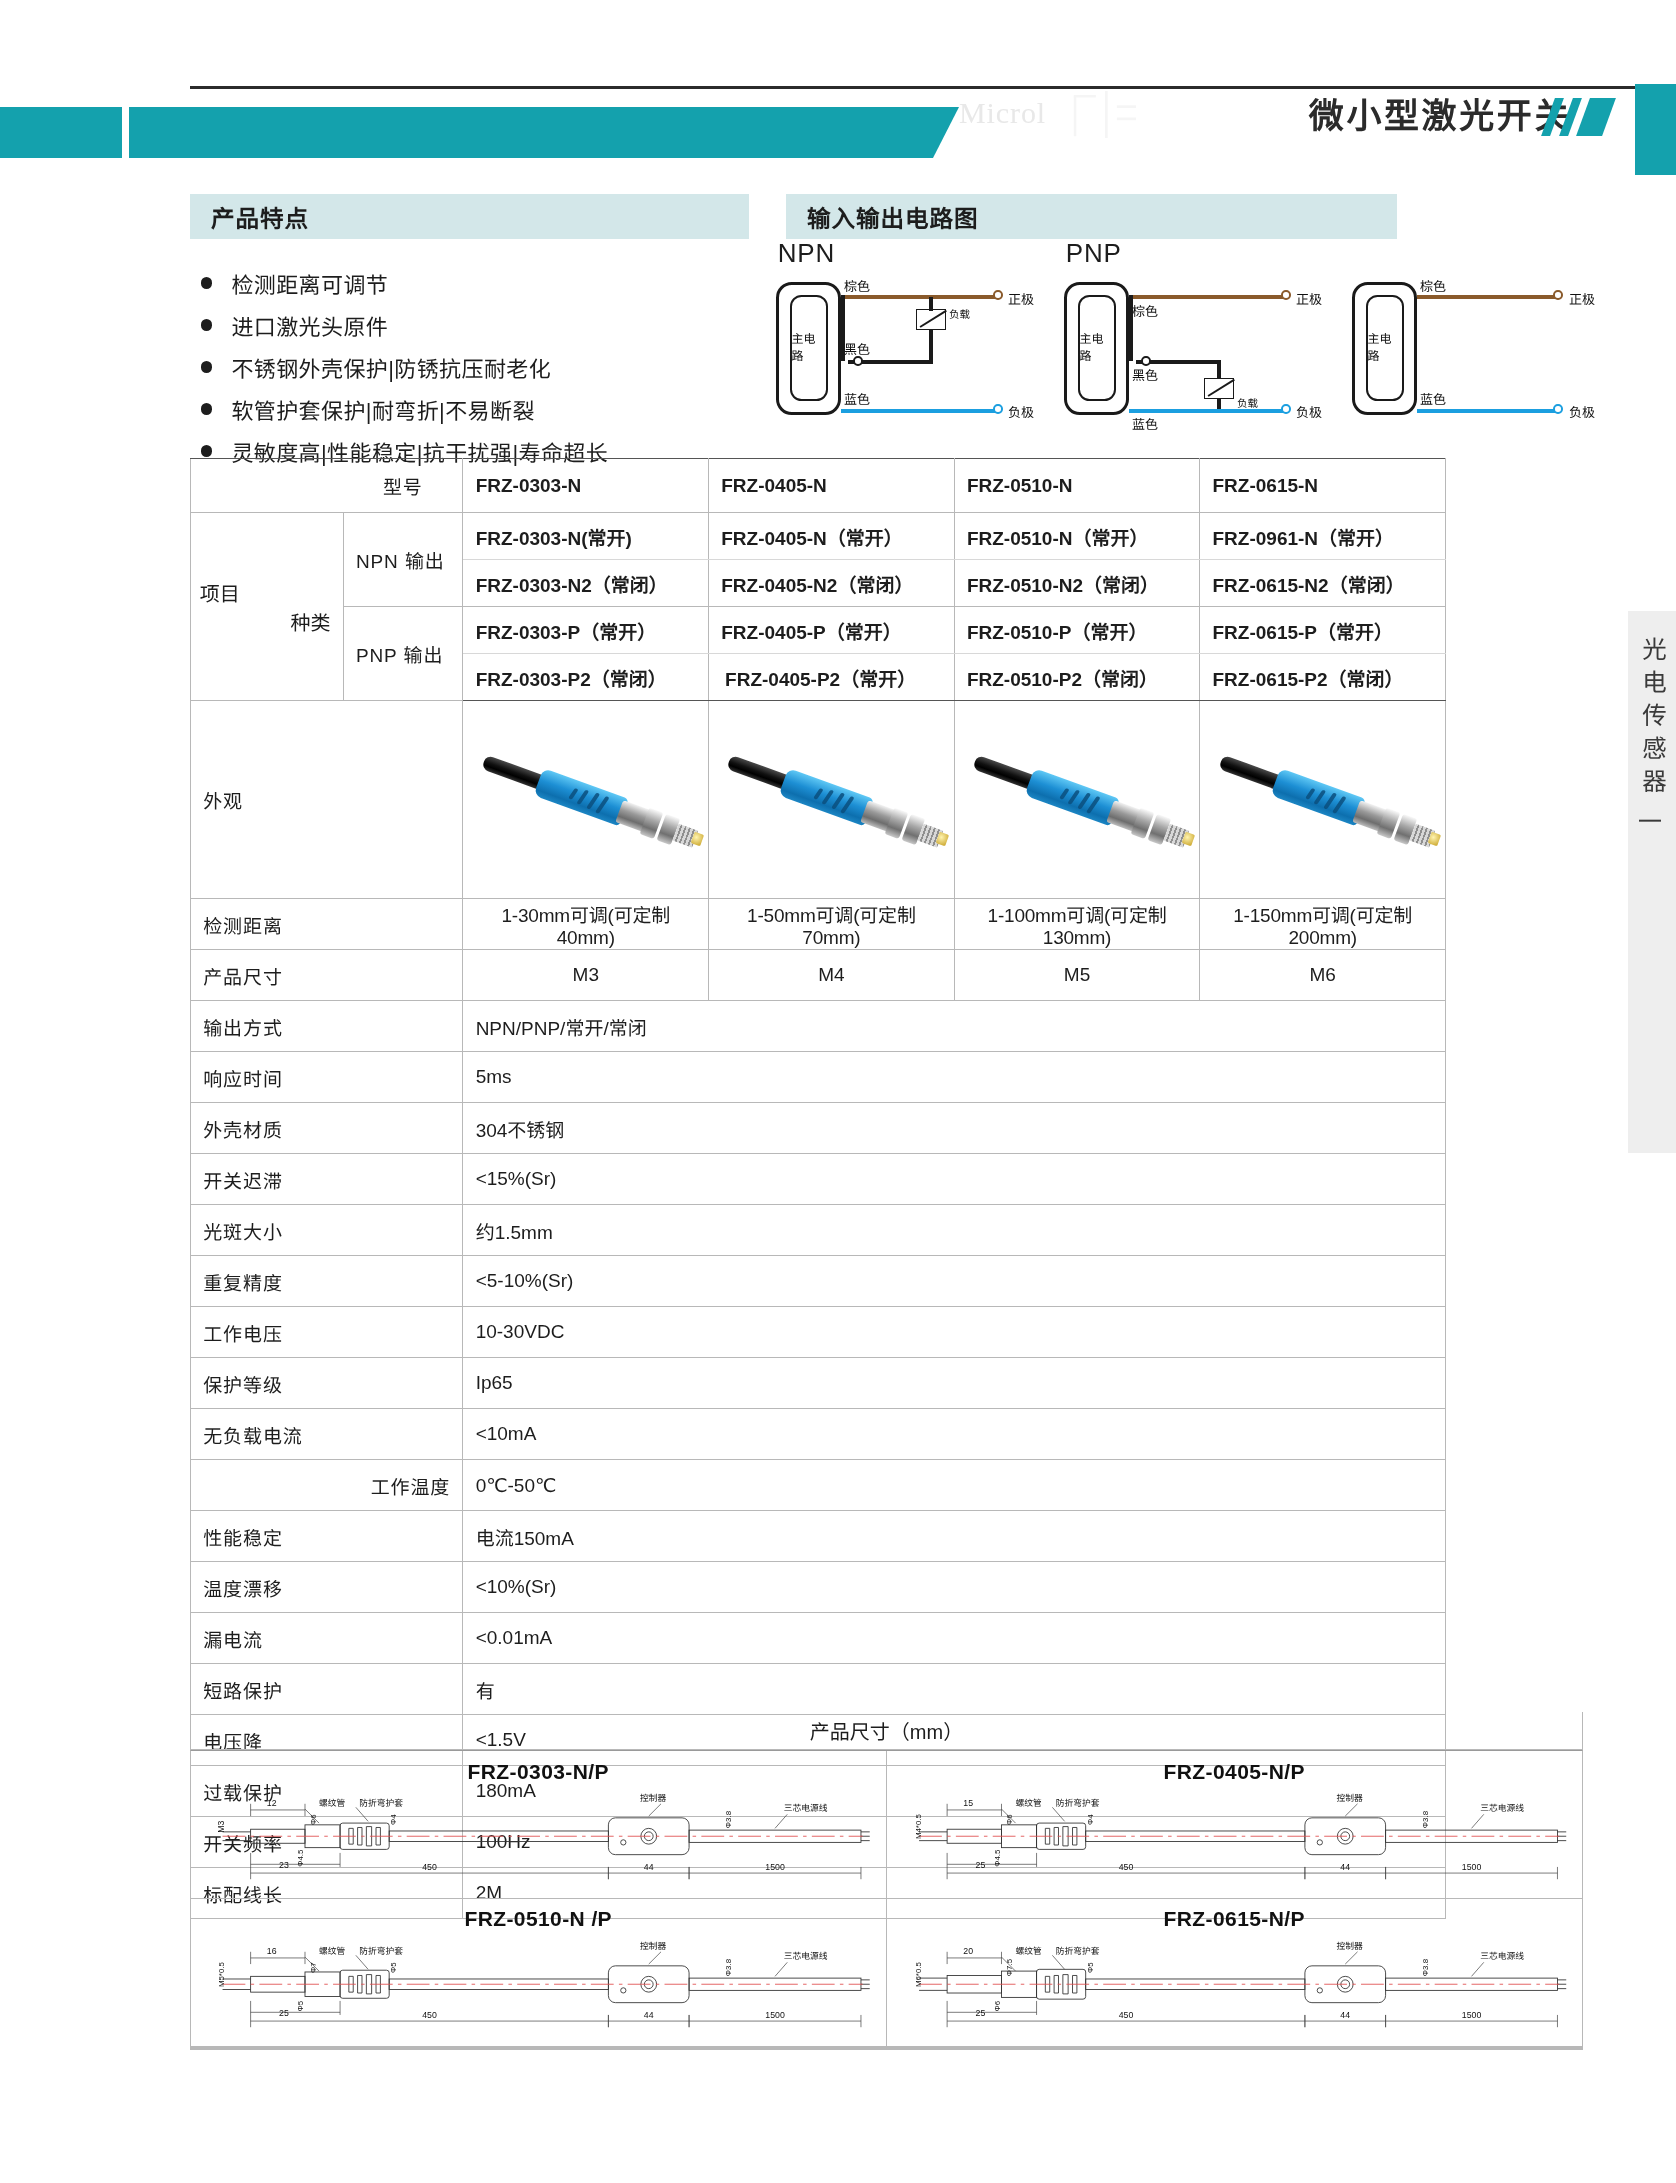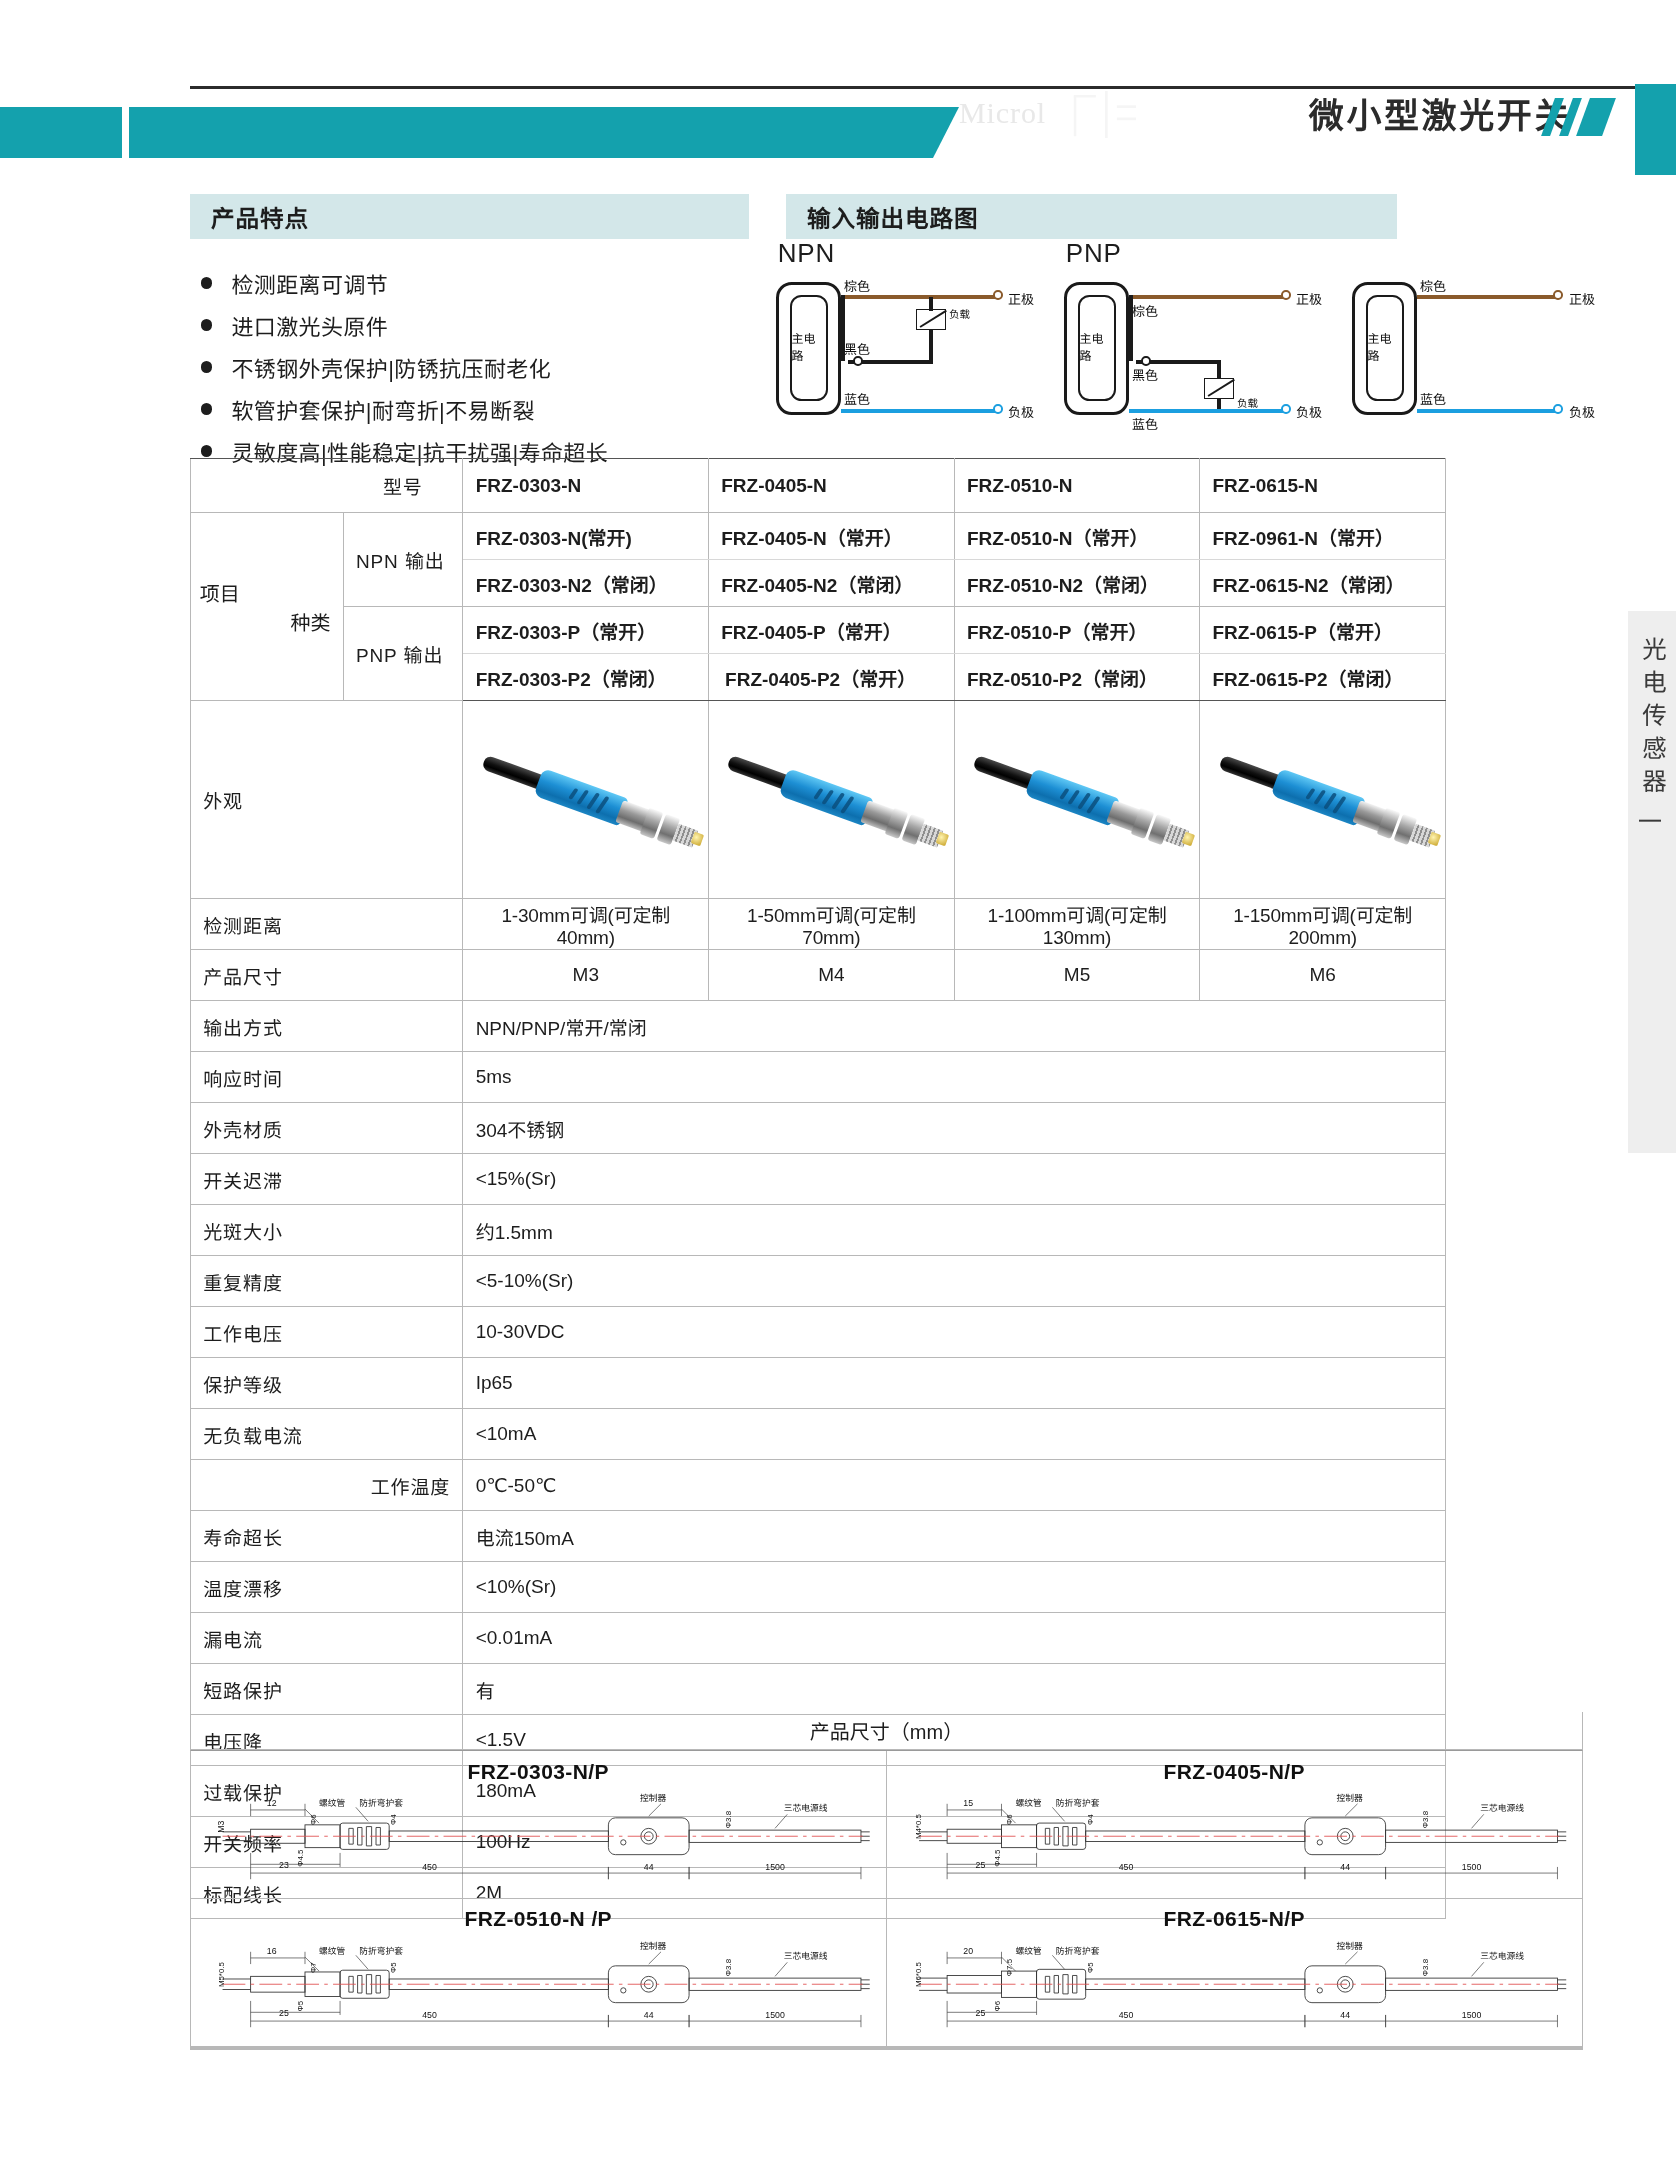--- a/index.html
+++ b/index.html
@@ -537,21 +537,21 @@
     </tr>
     <tr>
       <td colspan="2" class="row-lbl" style="text-align:left;">无负载电流</td>
       <td colspan="4" class="val">&lt;10mA</td>
     </tr>
     <tr>
       <td colspan="2" class="row-lbl" style="text-align:right;">工作温度</td>
       <td colspan="4" class="val">0℃-50℃</td>
     </tr>
     <tr>
-      <td colspan="2" class="row-lbl" style="text-align:left;">寿命超长</td>
+      <td colspan="2" class="row-lbl" style="text-align:left;">性能稳定</td>
       <td colspan="4" class="val">电流150mA</td>
     </tr>
     <tr>
       <td colspan="2" class="row-lbl" style="text-align:left;">温度漂移</td>
       <td colspan="4" class="val">&lt;10%(Sr)</td>
     </tr>
     <tr>
       <td colspan="2" class="row-lbl" style="text-align:left;">漏电流</td>
       <td colspan="4" class="val">&lt;0.01mA</td>
     </tr>

